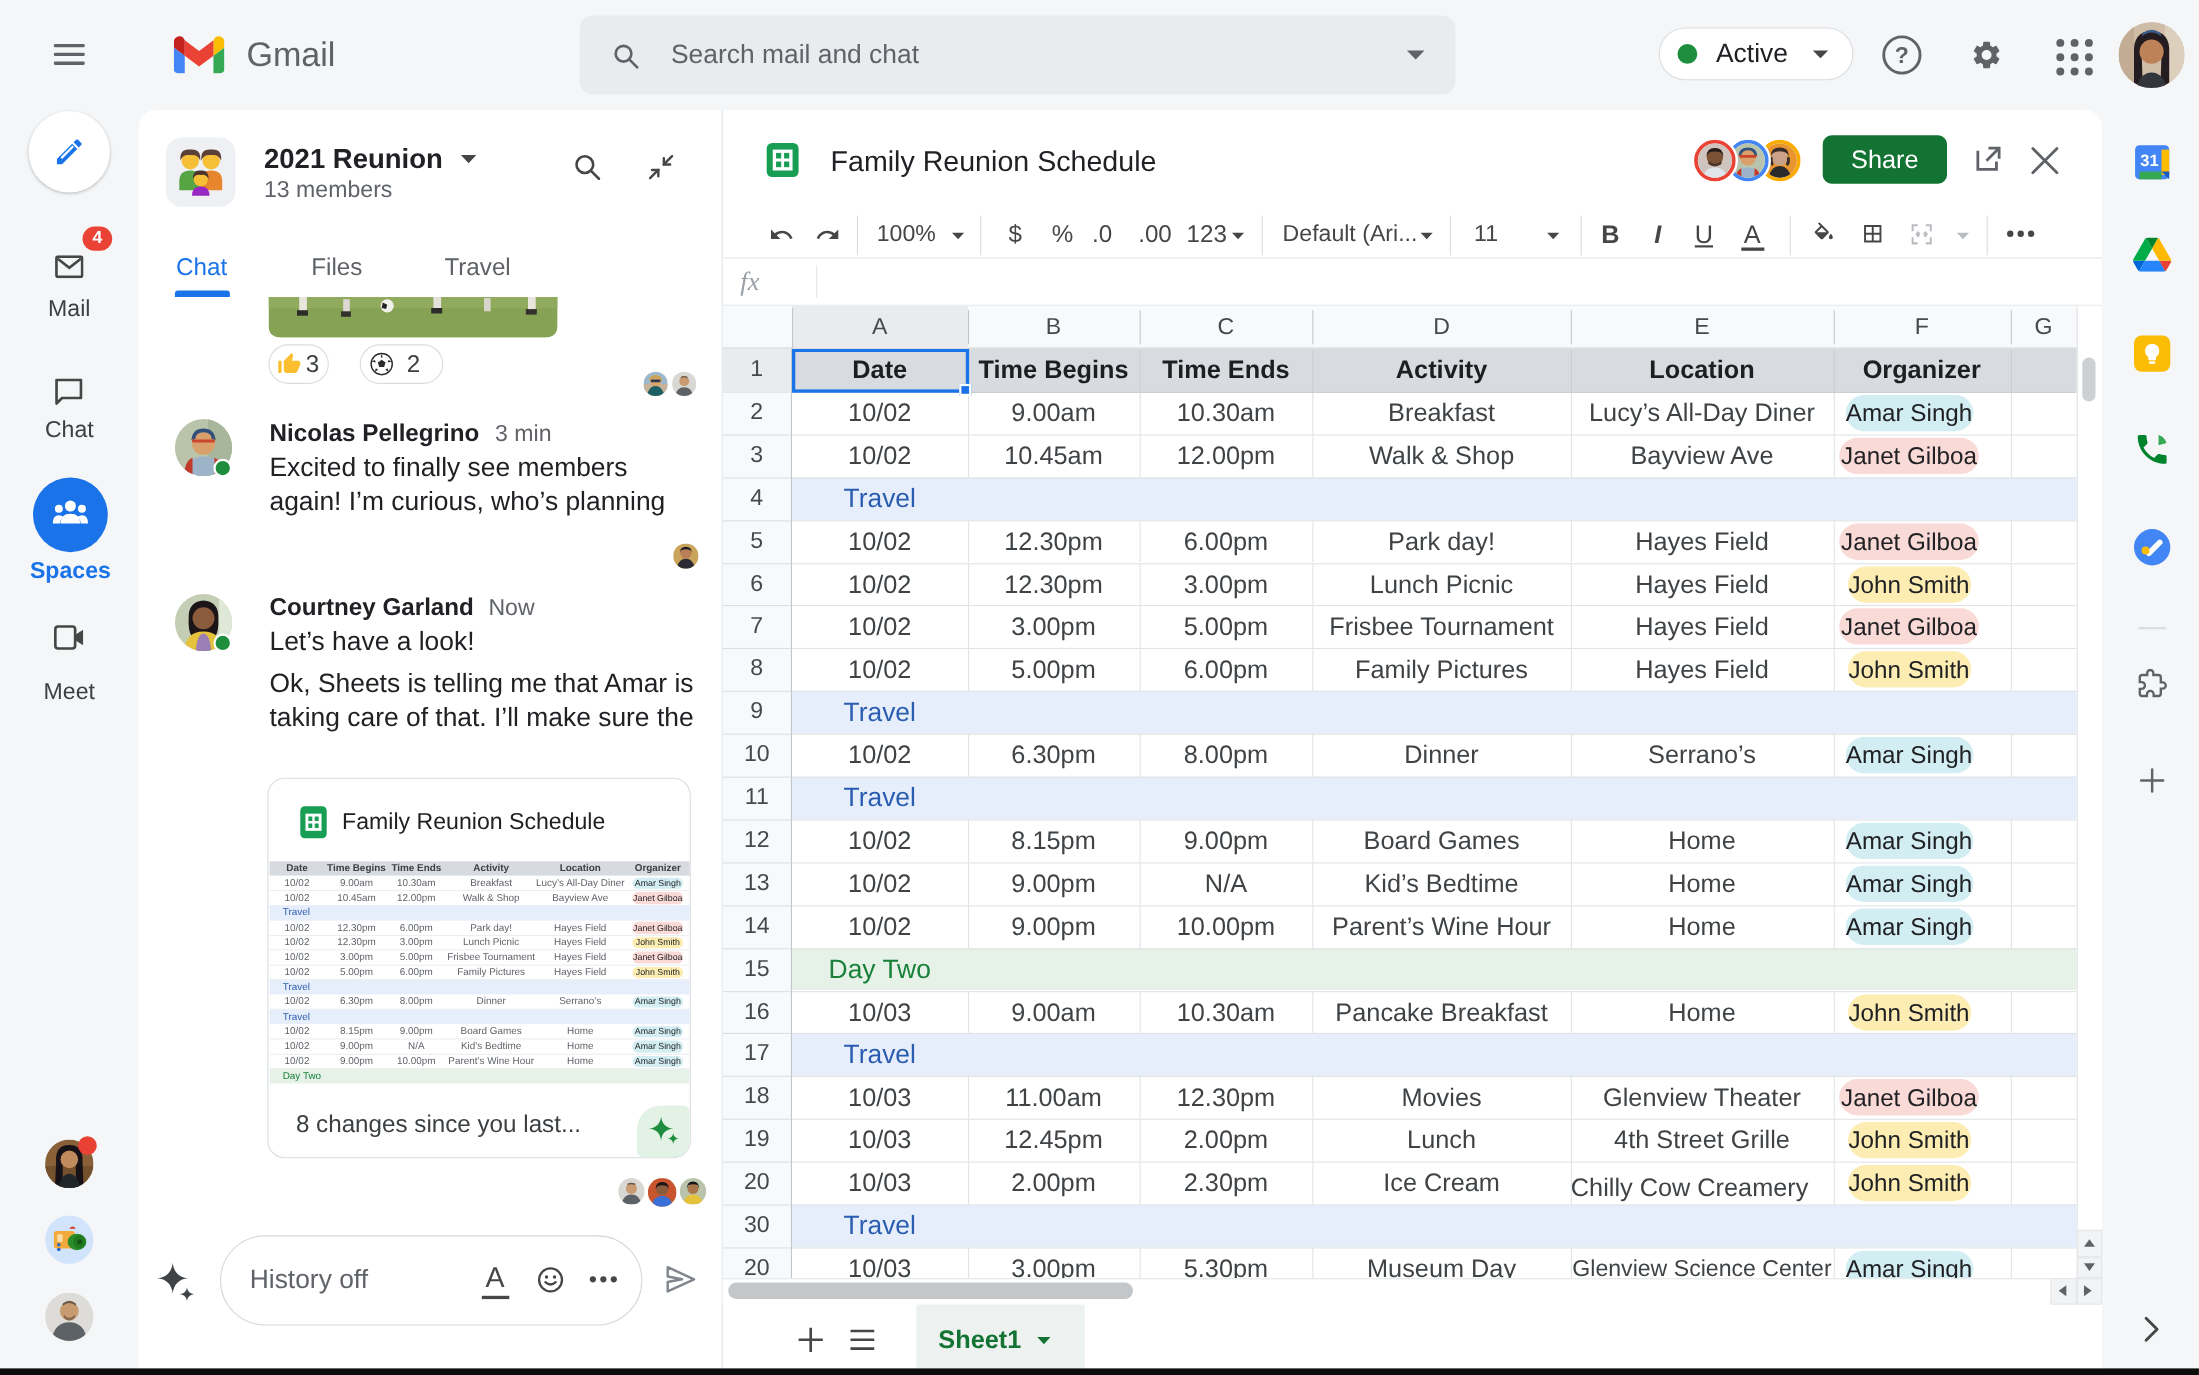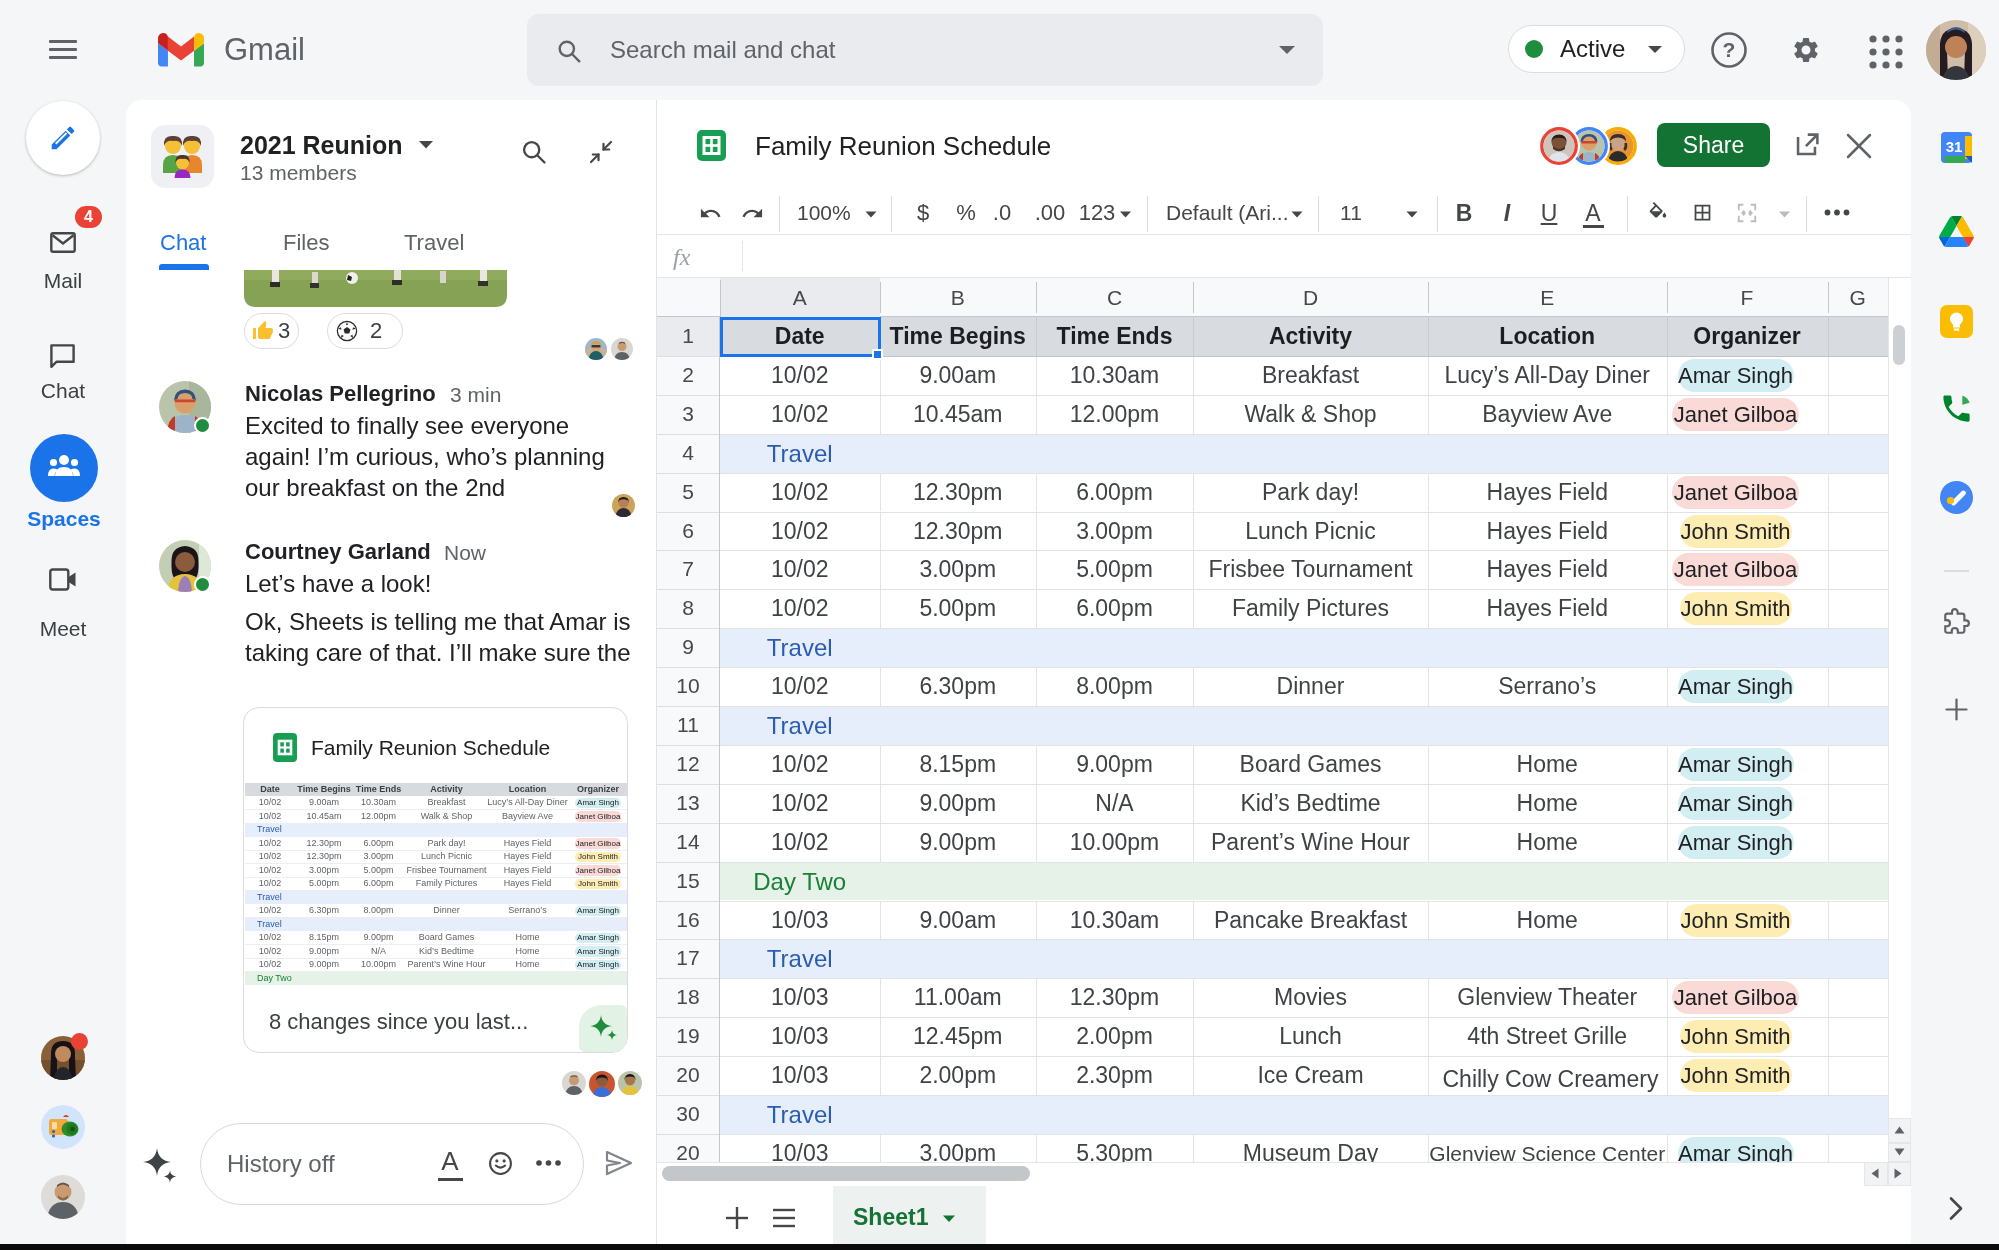--- a/index.html
+++ b/index.html
@@ -252,23 +252,22 @@
         <path d="M15 19 Q16 8.5 26 8.5 Q36 8.5 37 19 L33.5 18 Q33 12 26 12 Q19 12 18.5 18 Z" fill="#31507c"></path>
         <path d="M15 18.5 h22 l-1.2 2.8 h-19.6 z" fill="#c8472e"></path>
         <path d="M8 52 Q10 34 26 34 Q42 34 44 52 Z" fill="#9db3c8"></path>
         <path d="M8 52 Q9 38 16 35 L16 52 Z" fill="#c23b2a"></path>
         <path d="M44 52 Q43 38 36 35 L36 52 Z" fill="#c23b2a"></path>
       </g>
     </svg>
 <div style="position:absolute;left:194px;top:417px;width:17px;height:17px;background:#1e8e3e;border-radius:50%;border:2.5px solid #fff;"></div>
 <div style="position:absolute;left:245px;top:381px;width:230px;height:26px;font-size:22px;color:#202124;font-weight:700;text-align:left;line-height:26px;letter-spacing:0;white-space:nowrap;">Nicolas Pellegrino</div>
 <div style="position:absolute;left:450px;top:383px;width:80px;height:24px;font-size:21px;color:#5f6368;font-weight:400;text-align:left;line-height:24px;letter-spacing:0;white-space:nowrap;">3 min</div>
-<div style="position:absolute;left:245px;top:410px;width:360px;height:31px;font-size:24px;color:#202124;font-weight:400;text-align:left;line-height:31px;letter-spacing:0;white-space:nowrap;">Excited to finally see everyone</div>
+<div style="position:absolute;left:245px;top:410px;width:360px;height:31px;font-size:24px;color:#202124;font-weight:400;text-align:left;line-height:31px;letter-spacing:0;white-space:nowrap;">Excited to finally see members</div>
 <div style="position:absolute;left:245px;top:441px;width:370px;height:31px;font-size:24px;color:#202124;font-weight:400;text-align:left;line-height:31px;letter-spacing:0;white-space:nowrap;">again! I’m curious, who’s planning</div>
-<div style="position:absolute;left:245px;top:472px;width:340px;height:31px;font-size:24px;color:#202124;font-weight:400;text-align:left;line-height:31px;letter-spacing:0;white-space:nowrap;">our breakfast on the 2nd</div>
 <svg style="position:absolute;left:612px;top:494px;" width="23" height="23" viewBox="0 0 23 23">
       <defs>
         <clipPath id="ra3">
           <circle cx="11.5" cy="11.5" r="11.5"></circle>
         </clipPath>
       </defs>
       <g clip-path="url(#ra3)">
         <rect width="23" height="23" fill="#caa45a"></rect>
         <circle cx="11.5" cy="9" r="5" fill="#b97f58"></circle>
         <path d="M6 9 Q6 3 11.5 3 Q17 3 17 9 L16 6.5 Q11.5 4 7 6.5 Z" fill="#1d1a1e"></path>
@@ -746,21 +745,21 @@
 <div style="position:absolute;left:379px;top:704.1999999999999px;width:157px;height:31px;font-size:23px;color:#3f4346;font-weight:400;text-align:center;line-height:31px;letter-spacing:0;white-space:nowrap;">2.00pm</div>
 <div style="position:absolute;left:536px;top:704.1999999999999px;width:235px;height:31px;font-size:23px;color:#3f4346;font-weight:400;text-align:center;line-height:31px;letter-spacing:0;white-space:nowrap;">Lunch</div>
 <div style="position:absolute;left:771px;top:704.1999999999999px;width:238.5px;height:31px;font-size:23px;color:#3f4346;font-weight:400;text-align:center;line-height:31px;letter-spacing:0;white-space:nowrap;">4th Street Grille</div>
 <div style="position:absolute;left:1022.5px;top:703.1999999999999px;width:112px;height:33px;background:#fdedb3;border-radius:17px;"></div>
 <div style="position:absolute;left:1022.5px;top:705.1999999999999px;width:112px;height:29px;font-size:22px;color:#202124;font-weight:400;text-align:center;line-height:29px;letter-spacing:0;white-space:nowrap;">John Smith</div>
 <div style="position:absolute;left:0px;top:744.0999999999999px;width:62px;height:28px;font-size:21px;color:#45494e;font-weight:400;text-align:center;line-height:28px;letter-spacing:0;white-space:nowrap;">20</div>
 <div style="position:absolute;left:63px;top:743.0999999999999px;width:159.5px;height:31px;font-size:23px;color:#3f4346;font-weight:400;text-align:center;line-height:31px;letter-spacing:0;white-space:nowrap;">10/03</div>
 <div style="position:absolute;left:222.5px;top:743.0999999999999px;width:156.5px;height:31px;font-size:23px;color:#3f4346;font-weight:400;text-align:center;line-height:31px;letter-spacing:0;white-space:nowrap;">2.00pm</div>
 <div style="position:absolute;left:379px;top:743.0999999999999px;width:157px;height:31px;font-size:23px;color:#3f4346;font-weight:400;text-align:center;line-height:31px;letter-spacing:0;white-space:nowrap;">2.30pm</div>
 <div style="position:absolute;left:536px;top:743.0999999999999px;width:235px;height:31px;font-size:23px;color:#3f4346;font-weight:400;text-align:center;line-height:31px;letter-spacing:0;white-space:nowrap;">Ice Cream</div>
-<div style="position:absolute;left:771px;top:747px;width:245px;height:31px;font-size:23px;color:#3f4346;font-weight:400;text-align:center;line-height:31px;letter-spacing:0;white-space:nowrap;">Chilly Cow Creamery</div>
+<div style="position:absolute;left:771px;top:747px;width:245px;height:31px;font-size:23px;color:#3f4346;font-weight:400;text-align:left;line-height:31px;letter-spacing:0;white-space:nowrap;">Chilly Cow Creamery</div>
 <div style="position:absolute;left:1022.5px;top:742.0999999999999px;width:112px;height:33px;background:#fdedb3;border-radius:17px;"></div>
 <div style="position:absolute;left:1022.5px;top:744.0999999999999px;width:112px;height:29px;font-size:22px;color:#202124;font-weight:400;text-align:center;line-height:29px;letter-spacing:0;white-space:nowrap;">John Smith</div>
 <div style="position:absolute;left:0px;top:783.0px;width:62px;height:28px;font-size:21px;color:#45494e;font-weight:400;text-align:center;line-height:28px;letter-spacing:0;white-space:nowrap;">30</div>
 <div style="position:absolute;left:63px;top:778.0px;width:1168px;height:38.9px;background:#e7eefb;"></div>
 <div style="position:absolute;left:63px;top:782.0px;width:159.5px;height:31px;font-size:24px;color:#2a5db0;font-weight:400;text-align:center;line-height:31px;letter-spacing:0;white-space:nowrap;">Travel</div>
 <div style="position:absolute;left:0px;top:821.9000000000001px;width:62px;height:28px;font-size:21px;color:#45494e;font-weight:400;text-align:center;line-height:28px;letter-spacing:0;white-space:nowrap;">20</div>
 <div style="position:absolute;left:63px;top:820.9000000000001px;width:159.5px;height:31px;font-size:23px;color:#3f4346;font-weight:400;text-align:center;line-height:31px;letter-spacing:0;white-space:nowrap;">10/03</div>
 <div style="position:absolute;left:222.5px;top:820.9000000000001px;width:156.5px;height:31px;font-size:23px;color:#3f4346;font-weight:400;text-align:center;line-height:31px;letter-spacing:0;white-space:nowrap;">3.00pm</div>
 <div style="position:absolute;left:379px;top:820.9000000000001px;width:157px;height:31px;font-size:23px;color:#3f4346;font-weight:400;text-align:center;line-height:31px;letter-spacing:0;white-space:nowrap;">5.30pm</div>
 <div style="position:absolute;left:536px;top:820.9000000000001px;width:235px;height:31px;font-size:23px;color:#3f4346;font-weight:400;text-align:center;line-height:31px;letter-spacing:0;white-space:nowrap;">Museum Day</div>

